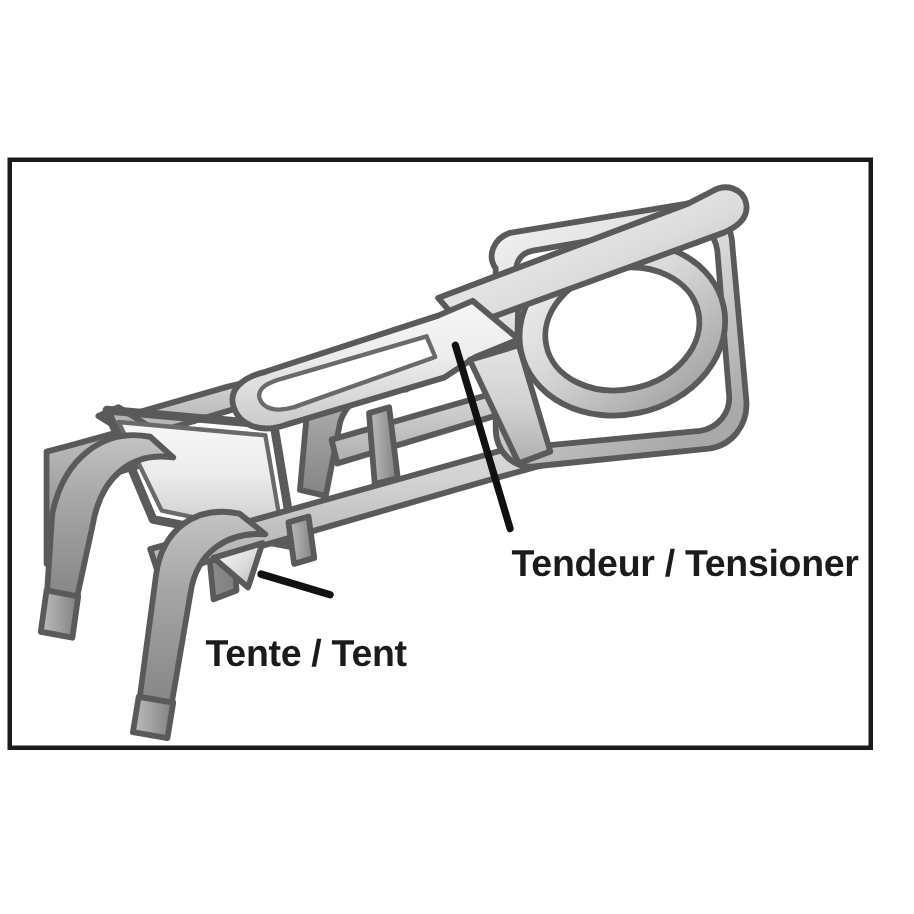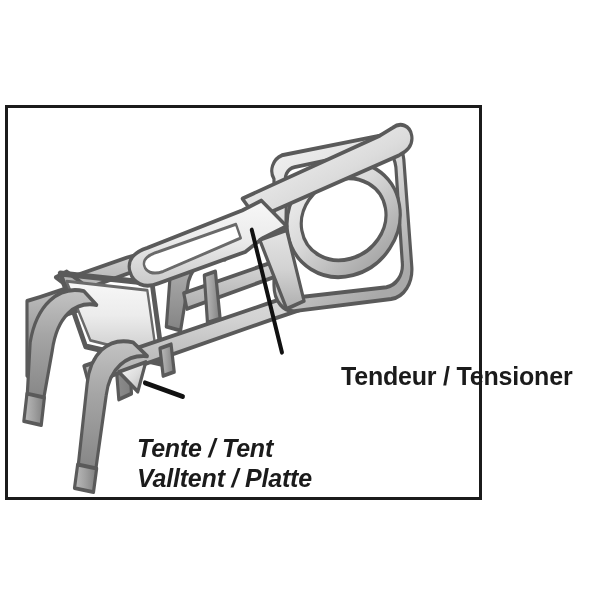--- a/index.html
+++ b/index.html
@@ -19,21 +19,21 @@
     left: 0; top: 0;
     width: 609px;
     height: 609px;
     background: #ffffff;
   }
   
   #diagram-frame {
     position: absolute;
     left: 5px;
     top: 105px;
-    width: 477px;
+    width: 577px;
     height: 395px;
     box-sizing: border-box;
     border: 3px solid #1b1b1b;
     background: #ffffff;
   }
   #art-layer {
     position: absolute;
     left: 0; top: 0;
     width: 100%;
     height: 100%;
@@ -48,23 +48,22 @@
     letter-spacing: -0.2px;
     white-space: nowrap;
   }
   #label-tensioner {
     left: 333px;
     top: 253px;
     text-align: left;
   }
   #label-tent {
     left: 129px;
-    top: 325px;
+    top: 313px;
     text-align: left;
-    font-style: italic;
   }
   .label-line {
     display: block;
   }
 </style>
 </head>
 <body>
 
 <div id="stage">
 
@@ -166,17 +165,16 @@
         <line x1="221" y1="293" x2="173" y2="279"></line>
       </g>
     </svg>
 
     <div class="label-block" id="label-tensioner">
       <span class="label-line">Tendeur / Tensioner</span>
     </div>
 
     <div class="label-block" id="label-tent">
       <span class="label-line">Tente / Tent</span>
-      <span class="label-line">Valltent / Platte</span>
     </div>
 
   </div>
 </div>
 
 </body></html>

